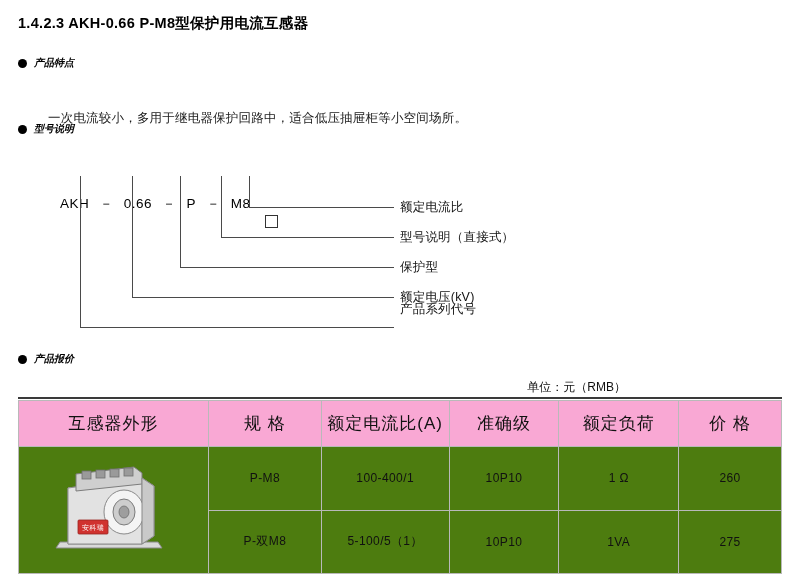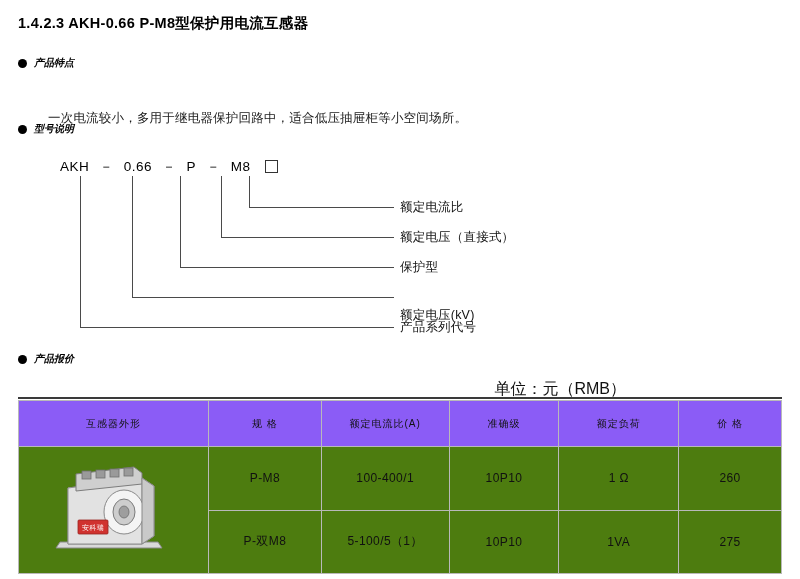--- a/index.html
+++ b/index.html
@@ -65,21 +65,21 @@
     width: 800px; height: 195px;
   }
   .code-row {
     position: absolute;
     left: 60px; top: 8px;
     font-size: 13.5px;
     letter-spacing: 0.5px;
     color: #000;
     white-space: nowrap;
   }
-  .code-row span { display: inline-block; }
+  .code-row span { display: inline-block; margin-top: 37px; }
   .code-box {
     display: inline-block;
     width: 13px; height: 13px;
     border: 1px solid #333;
     vertical-align: middle;
     margin-left: 10px;
     position: relative;
     top: -1px;
   }
   .leader {
@@ -92,45 +92,45 @@
     font-size: 12.5px;
     color: #111;
     white-space: nowrap;
     letter-spacing: 0.2px;
   }
 
   
   .unit-note {
     position: absolute;
     right: 30px; top: 379px;
-    font-size: 16px;
+    font-size: 12px;
     color: #111;
     text-align: right;
   }
   .table-wrap {
     position: absolute;
     left: 18px; top: 400px;
     width: 764px;
   }
   table.price {
     border-collapse: collapse;
     width: 764px;
     font-size: 12px;
     color: #111;
   }
   table.price th, table.price td {
     border: 1px solid #b9b9b9;
     text-align: center;
     vertical-align: middle;
   }
   table.price thead th {
-    background: #8b5cf6;
+    background: #f9a8d4;
     height: 46px;
     font-weight: normal;
-    font-size: 10px;
+    font-size: 17px;
     letter-spacing: 1px;
   }
   table.price tbody td {
     height: 52px;
     background: #4d7c0f;
     letter-spacing: 0.4px;
   }
   .img-cell { width: 190px; background: #fff; padding: 17px; }
   .top-rule {
     position: absolute;
@@ -179,30 +179,30 @@
       <span>P</span>
       <span style="padding:0 6px">－</span>
       <span>M8</span>
       <span class="code-box"></span>
     </div>
 
     <div class="leader" style="left:249px; top:26px; width:145px; height:32px;"></div>
     <div class="leader-label" style="left:400px; top:49px;">额定电流比</div>
 
     <div class="leader" style="left:221px; top:26px; width:173px; height:62px;"></div>
-    <div class="leader-label" style="left:400px; top:79px;">额定电压（直接式）</div>
+    <div class="leader-label" style="left:400px; top:79px;">型号说明（直接式）</div>
 
     <div class="leader" style="left:180px; top:26px; width:214px; height:92px;"></div>
     <div class="leader-label" style="left:400px; top:109px;">保护型</div>
 
     <div class="leader" style="left:132px; top:26px; width:262px; height:122px;"></div>
-    <div class="leader-label" style="left:400px; top:157px;">额定电压(kV)</div>
+    <div class="leader-label" style="left:400px; top:139px;">额定电压(kV)</div>
 
     <div class="leader" style="left:80px; top:26px; width:314px; height:152px;"></div>
-    <div class="leader-label" style="left:400px; top:169px;font-family:Liberation Mono, monospace;">产品系列代号</div>
+    <div class="leader-label" style="left:400px; top:151px;font-family:Liberation Mono, monospace;">产品系列代号</div>
   </div>
 
   <div class="bullet-head sec-price">
     <span class="bullet-dot"></span>
     <span>产品报价</span>
   </div>
   <div class="unit-note">单位：元（RMB）</div>
 
   <div class="top-rule"></div>
   <div class="bottom-rule"></div>

